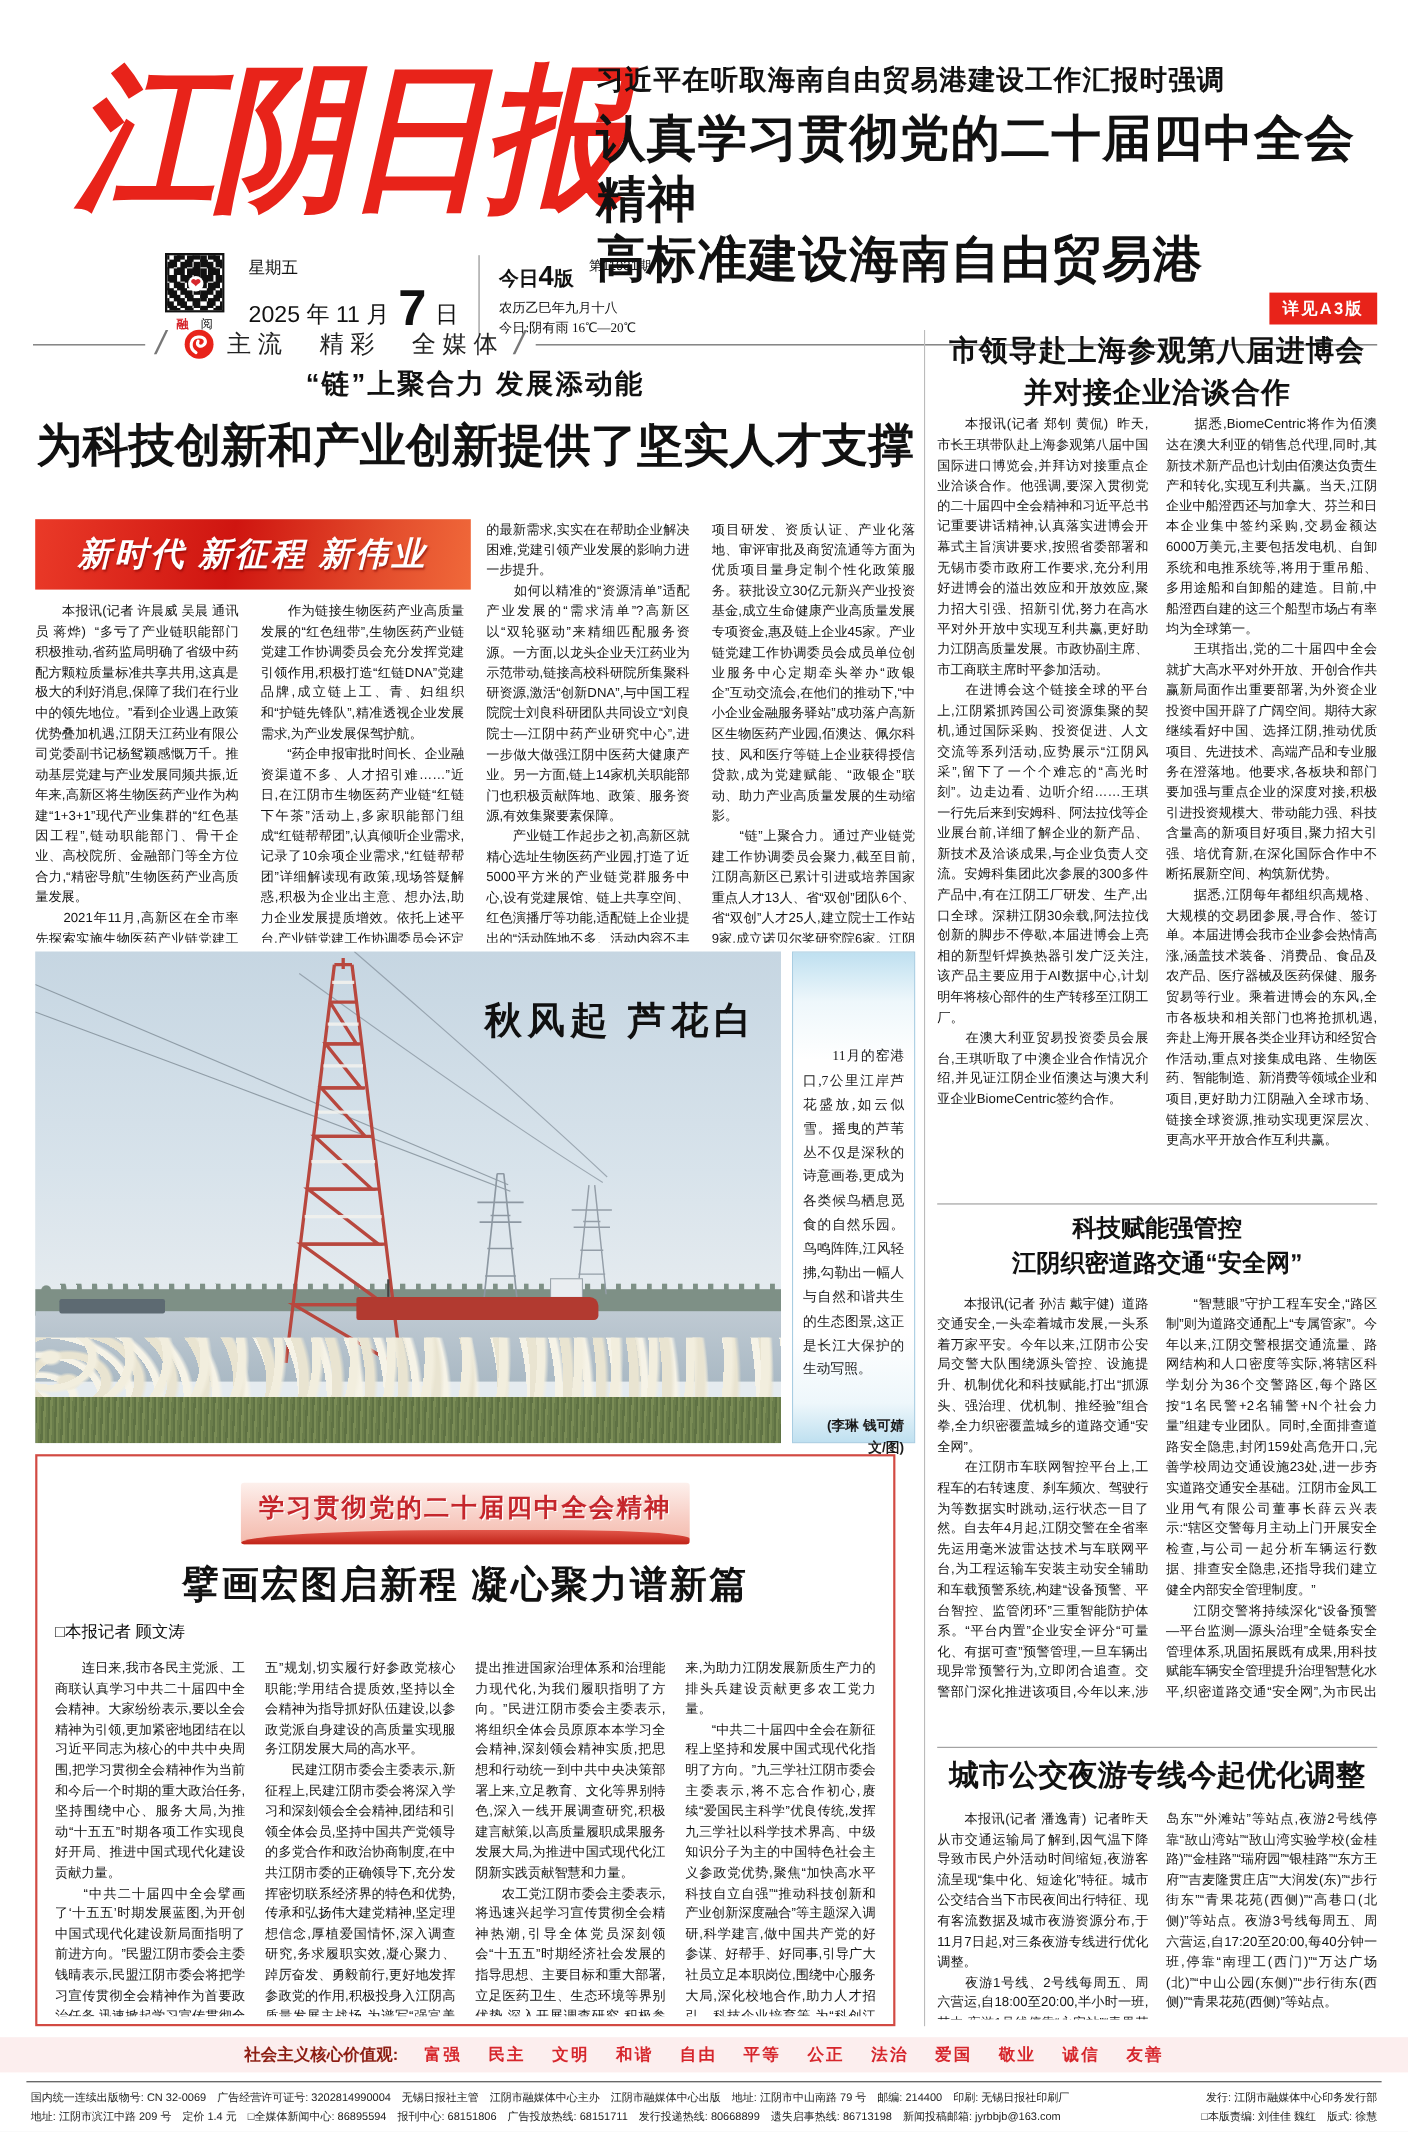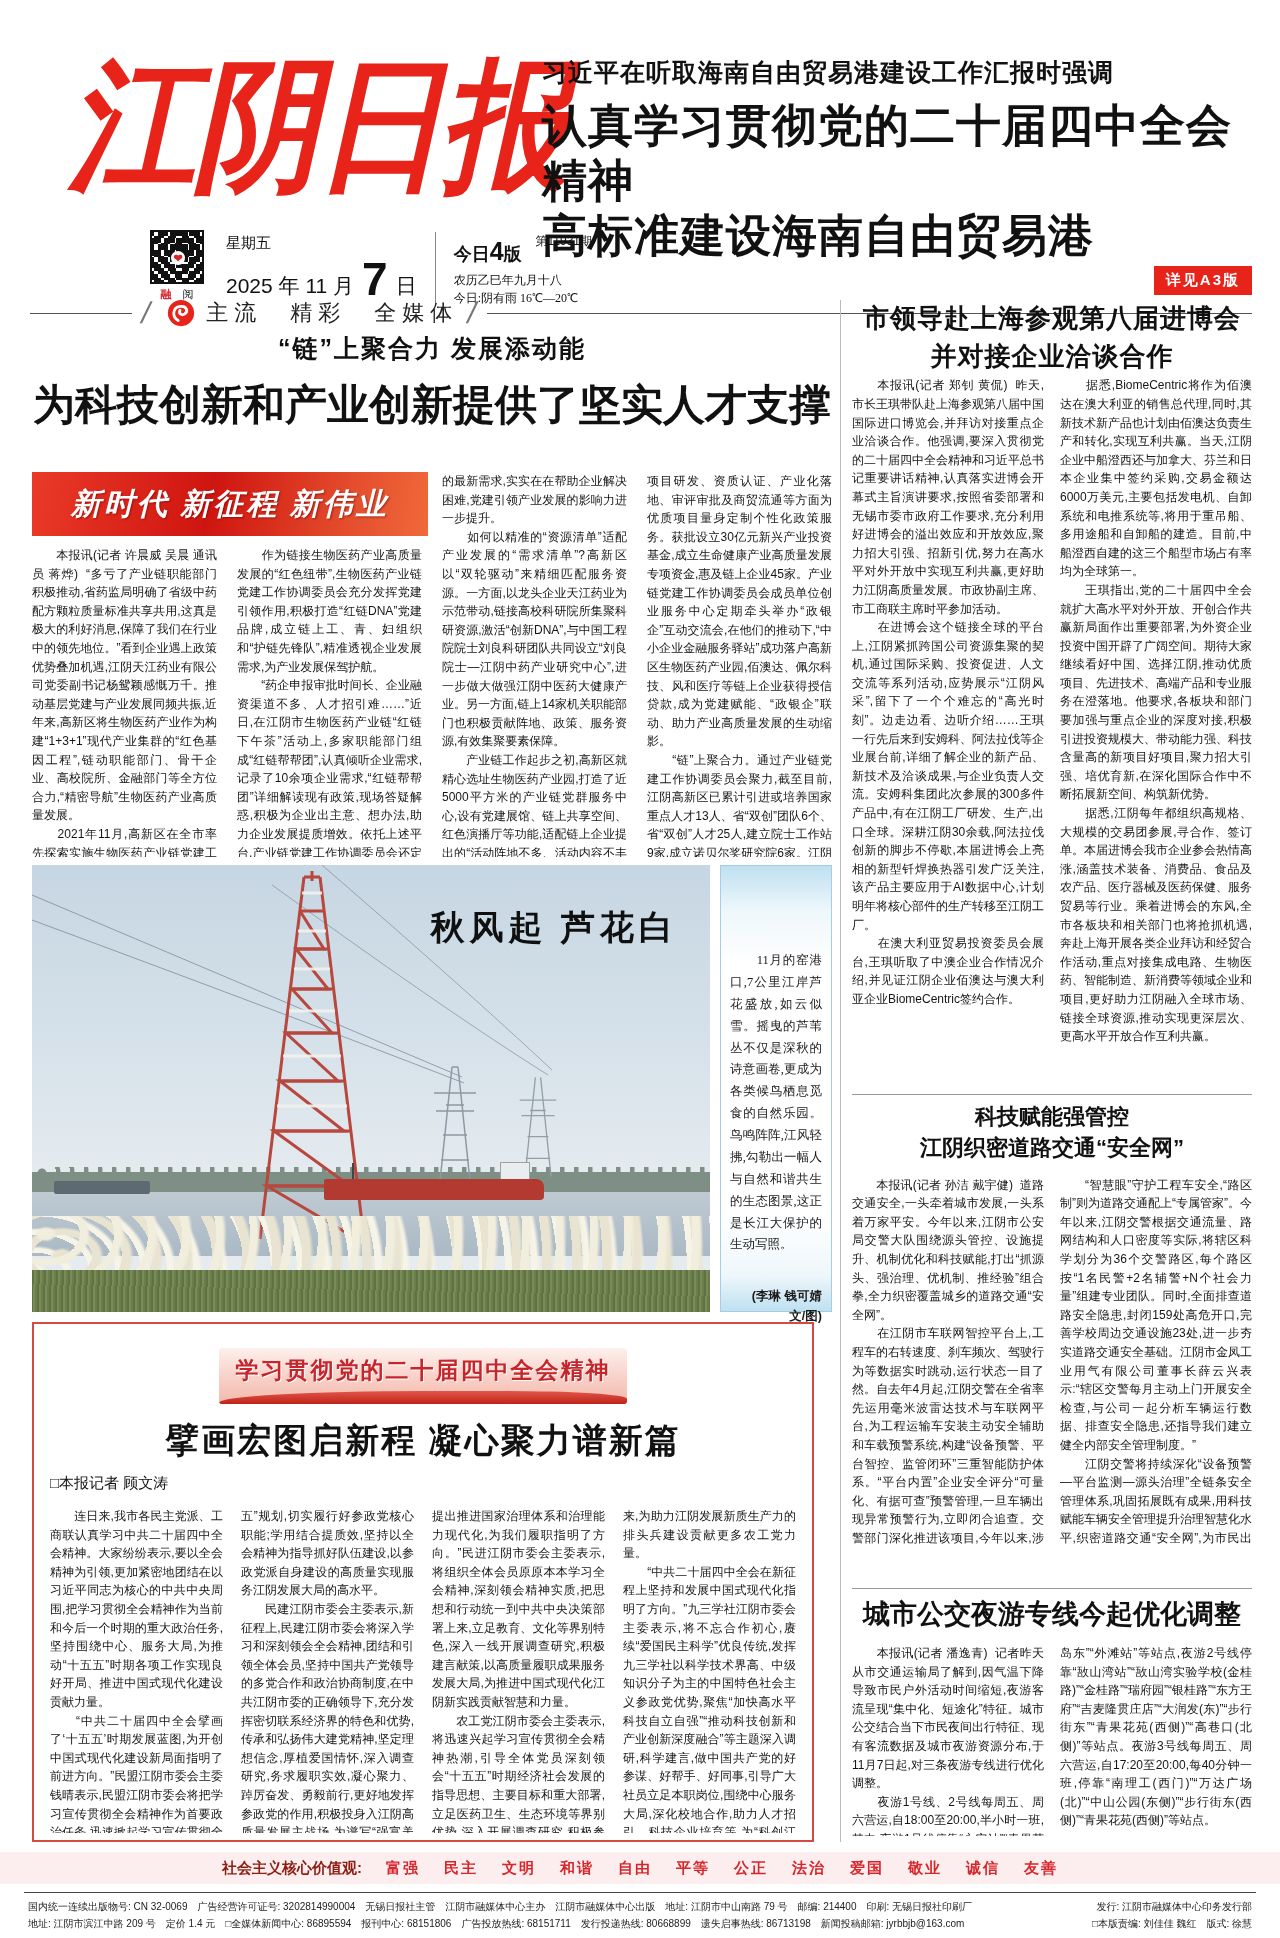--- a/index.html
+++ b/index.html
@@ -63,21 +63,21 @@
   .bannerA { position:absolute; left:0; top:140px; width:396px; height:64px;
      background:linear-gradient(100deg,#ea3a28,#cf1510 45%,#e44e2d 80%,#f0693a);
      color:#fff; display:flex; align-items:center; justify-content:center;
      font-size:30px; font-weight:900; font-style:italic; letter-spacing:3px;
      font-family:"Liberation Serif", serif; text-shadow:1px 1px 2px rgba(120,0,0,.6); }
 
   
   .photo-block { position:absolute; left:32px; top:865px; width:800px; height:447px; display:flex; gap:10px; }
   .photo { position:relative; width:678px; height:447px; overflow:hidden;
            background:linear-gradient(180deg,#c6d6e2 0%,#d8e3eb 45%,#e5ebef 70%); }
-  .photo-title { position:absolute; top:40px; right:32px; font-size:34px; font-weight:900;
+  .photo-title { position:absolute; top:40px; right:22px; font-size:34px; font-weight:900;
                  letter-spacing:5px; color:#101010; font-family:"Liberation Serif", serif; z-index:5; }
   .treeline { position:absolute; left:0; right:0; bottom:116px; height:24px; background:#7e9086;
               box-shadow:0 -3px 0 #93a396 inset; }
   .treeline:before { content:""; position:absolute; left:0; right:0; top:-5px; height:6px;
               background:repeating-radial-gradient(circle at 10px 6px, #7e9086 0 4px, transparent 5px 14px); }
   .water { position:absolute; left:0; right:0; bottom:56px; height:64px;
            background:linear-gradient(180deg,#bfcad3,#aab9c4); }
   .reeds-white { position:absolute; left:0; right:0; bottom:26px; height:70px; z-index:3;
      background:
        repeating-radial-gradient(ellipse 22px 16px at 14px 18px, #f2eede 0 7px, rgba(242,238,222,0) 11px 34px),

